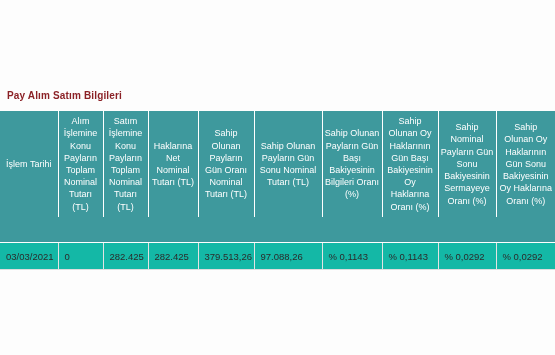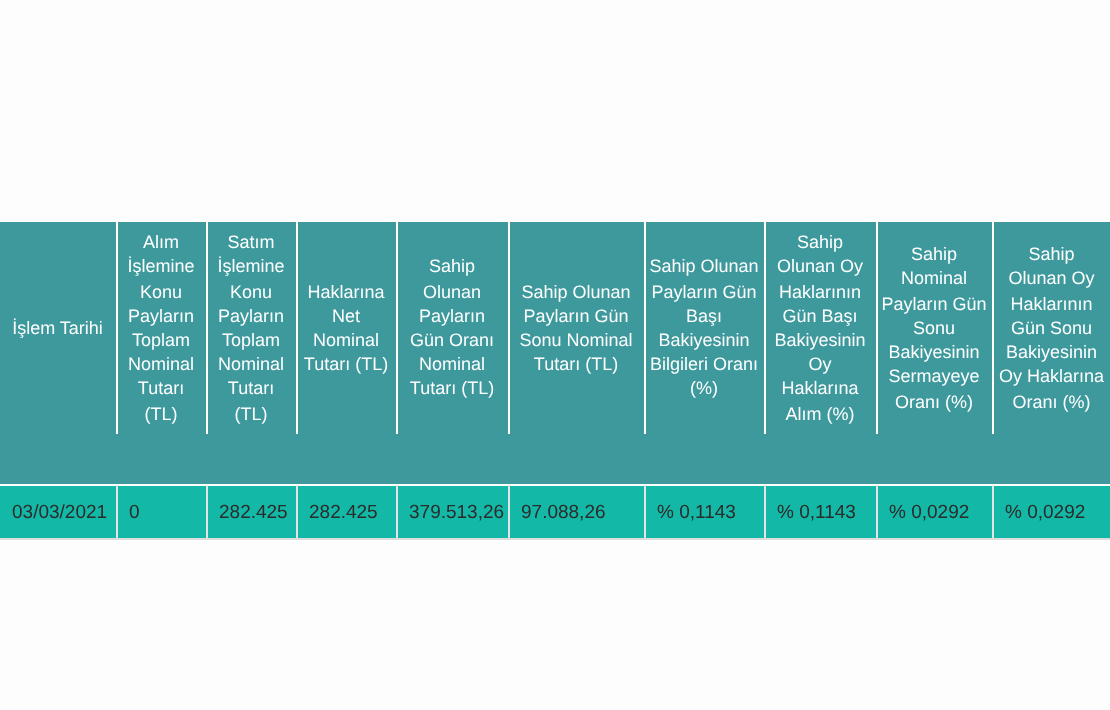--- a/index.html
+++ b/index.html
@@ -110,20 +110,21 @@
   col.c6 { width: 60px; }
   col.c7 { width: 56px; }
   col.c8 { width: 58px; }
   col.c9 { width: 59px; }
 </style>
 </head>
 <body>
 
 <div class="page">
 
+  <div class="section-title">Pay Alım Satım Bilgileri</div>
 
   <div class="table-wrap">
     <table class="data-table">
       <colgroup>
         <col class="c0">
           <col class="c1">
           <col class="c2">
           <col class="c3">
           <col class="c4">
         <col class="c5">
@@ -141,21 +142,21 @@
 
       <thead class="head-row">
         <tr>
           <th>İşlem Tarihi</th>
           <th>Alım İşlemine Konu Payların Toplam Nominal Tutarı (TL)</th>
           <th>Satım İşlemine Konu Payların Toplam Nominal Tutarı (TL)</th>
           <th>Haklarına Net Nominal Tutarı (TL)</th>
           <th>Sahip Olunan Payların Gün Oranı Nominal Tutarı (TL)</th>
           <th>Sahip Olunan Payların Gün Sonu Nominal Tutarı (TL)</th>
           <th>Sahip Olunan Payların Gün Başı Bakiyesinin Bilgileri Oranı (%)</th>
-          <th>Sahip Olunan Oy Haklarının Gün Başı Bakiyesinin Oy Haklarına Alım (%)</th>
+          <th>Sahip Olunan Oy Haklarının Gün Başı Bakiyesinin Oy Haklarına Oranı (%)</th>
           <th>Sahip Nominal Payların Gün Sonu Bakiyesinin Sermayeye Oranı (%)</th>
           <th>Sahip Olunan Oy Haklarının Gün Sonu Bakiyesinin Oy Haklarına Oranı (%)</th>
         </tr>
       </thead>
 
       <tbody class="body-rows">
         <tr>
           <td>03/03/2021</td>
           <td>0</td>
           <td>282.425</td>

